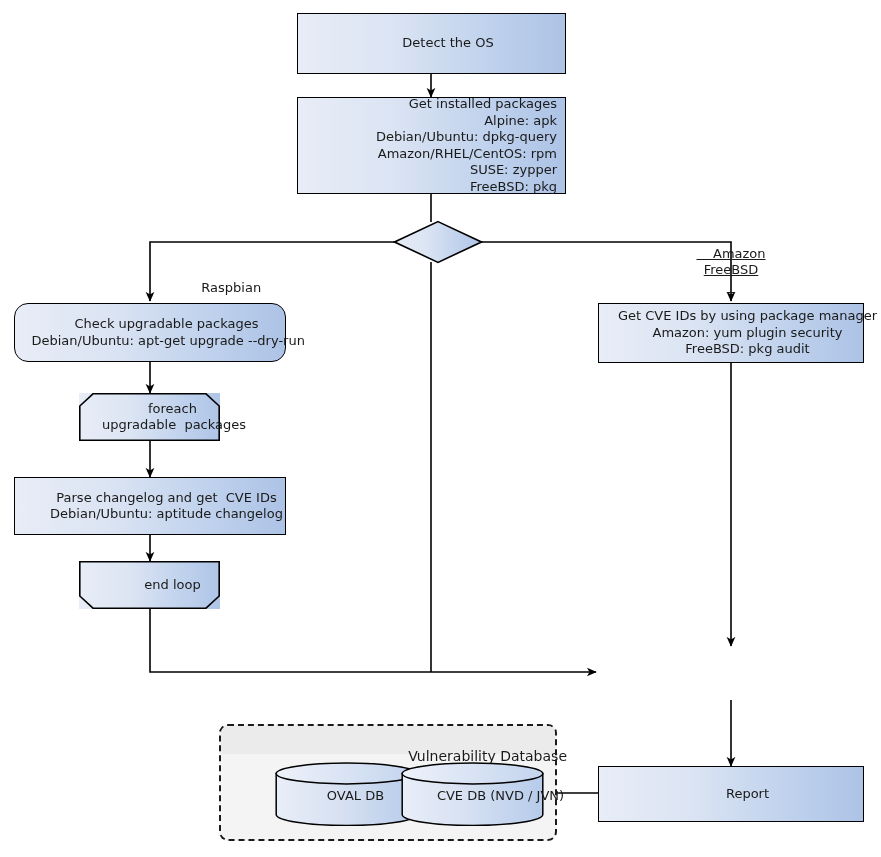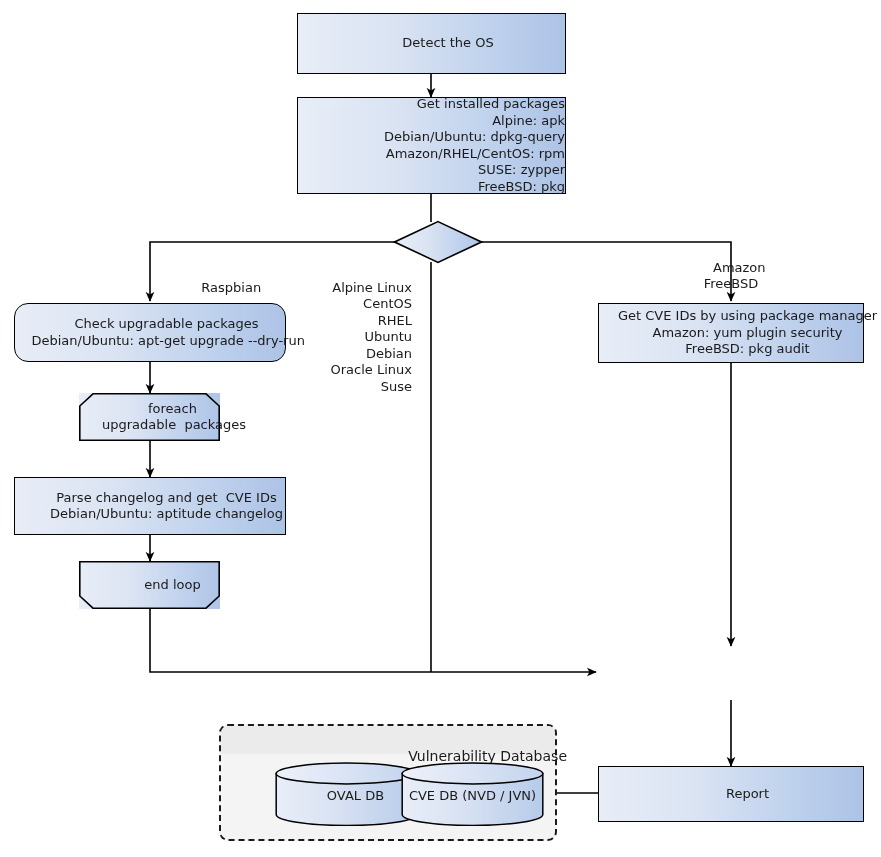--- a/index.html
+++ b/index.html
@@ -166,50 +166,41 @@
       <path d="M 731 700 L 731 766" marker-end="url(#arrow)"></path>
 
       <path d="M 556 793 L 598 793"></path>
     </g>
   </svg>
 
   <div class="node boxnode" style="left:297px; top:13px; width:269px; height:61px;">
     <span class="stack txt-center">Detect the OS</span>
   </div>
 
-  <div class="node boxnode" style="left:297px; top:97px; width:269px; height:97px; justify-content:flex-end; ">
+  <div class="node boxnode" style="left:297px; top:97px; width:269px; height:97px; justify-content:flex-end; padding-right:8px;">
     <span class="stack txt-right">Get installed packages
 Alpine: apk
 Debian/Ubuntu: dpkg-query
 Amazon/RHEL/CentOS: rpm
 SUSE: zypper
 FreeBSD: pkg</span>
   </div>
 
   <div class="diamond-wrap" style="left:393px; top:220px; width:90px; height:44px;">
     <svg width="90" height="44" viewBox="0 0 90 44" xmlns="http://www.w3.org/2000/svg">
       <polygon points="45,1.6 88.4,22 45,42.4 1.6,22" fill="url(#nodeGrad)" stroke="#000000" stroke-width="1.6"></polygon>
     </svg>
   </div>
 
   <div class="label center" style="left:163px; top:263px; width:120px;">
     <span>Raspbian</span>
   </div>
 
-  <div class="label right" style="left:292px; top:263px; width:120px; white-space:pre;">
-    <span>Alpine Linux
-CentOS
-RHEL
-Ubuntu
-Debian
-Oracle Linux
-Suse</span>
-  </div>
-
-  <div class="label center" style="left:641px; top:243px; width:180px; white-space:pre;">
+
+  <div class="label center" style="left:641px; top:229px; width:180px; white-space:pre;text-decoration:underline;">
     <span>Amazon
 FreeBSD</span>
   </div>
 
   <div class="node boxnode" style="left:14px; top:303px; width:272px; height:59px;border-radius:14px;">
     <span class="stack txt-center">Check upgradable packages
 Debian/Ubuntu: apt-get upgrade --dry-run</span>
   </div>
 
   <div class="node chamf" style="left:79px; top:393px; width:141px; height:48px;">
@@ -256,16 +247,16 @@
       <ellipse cx="71.5" cy="11.5" rx="70.3" ry="10.4" fill="url(#cylTop)" stroke="#000000" stroke-width="1.5"></ellipse>
     </svg>
     <div class="cyl-label" style="top:26px;">OVAL DB</div>
   </div>
 
   <div class="cylinder" style="left:401px; top:762px; width:143px; height:64px;">
     <svg width="143" height="64" viewBox="0 0 143 64" xmlns="http://www.w3.org/2000/svg">
       <path d="M 1.2 11.5 L 1.2 52.5 A 70.3 11 0 0 0 141.8 52.5 L 141.8 11.5 Z" fill="url(#cylBody)" stroke="#000000" stroke-width="1.5"></path>
       <ellipse cx="71.5" cy="11.5" rx="70.3" ry="10.4" fill="url(#cylTop)" stroke="#000000" stroke-width="1.5"></ellipse>
     </svg>
-    <div class="cyl-label" style="top:26px;">CVE DB (NVD / JVN)</div>
+    <div class="cyl-label" style="top:26px;margin-left:28px;">CVE DB (NVD / JVN)</div>
   </div>
 
 </div>
 
 </body></html>

